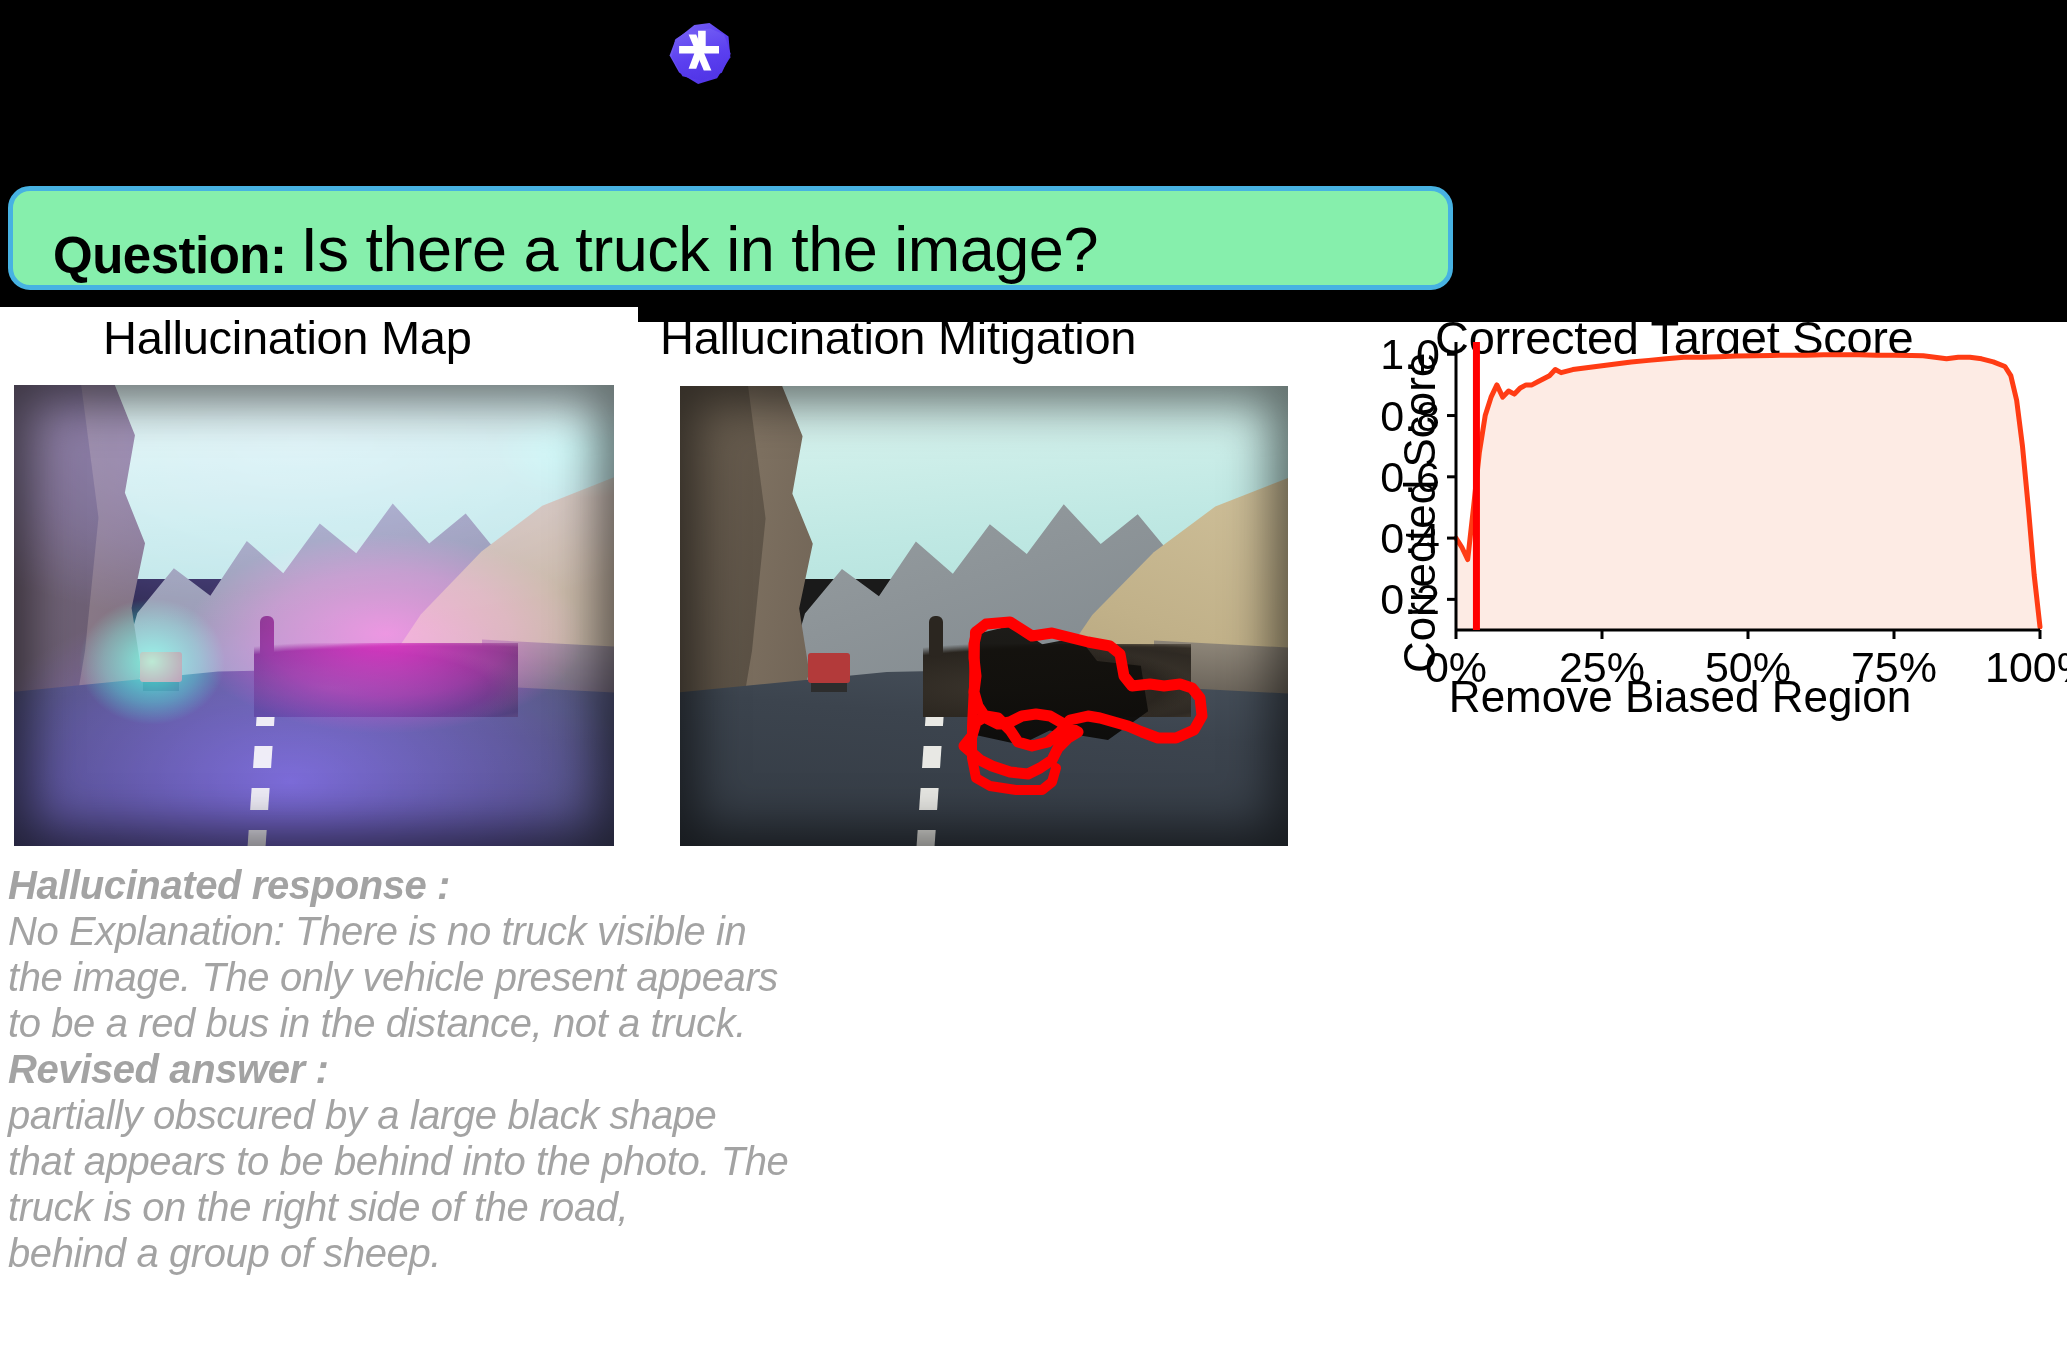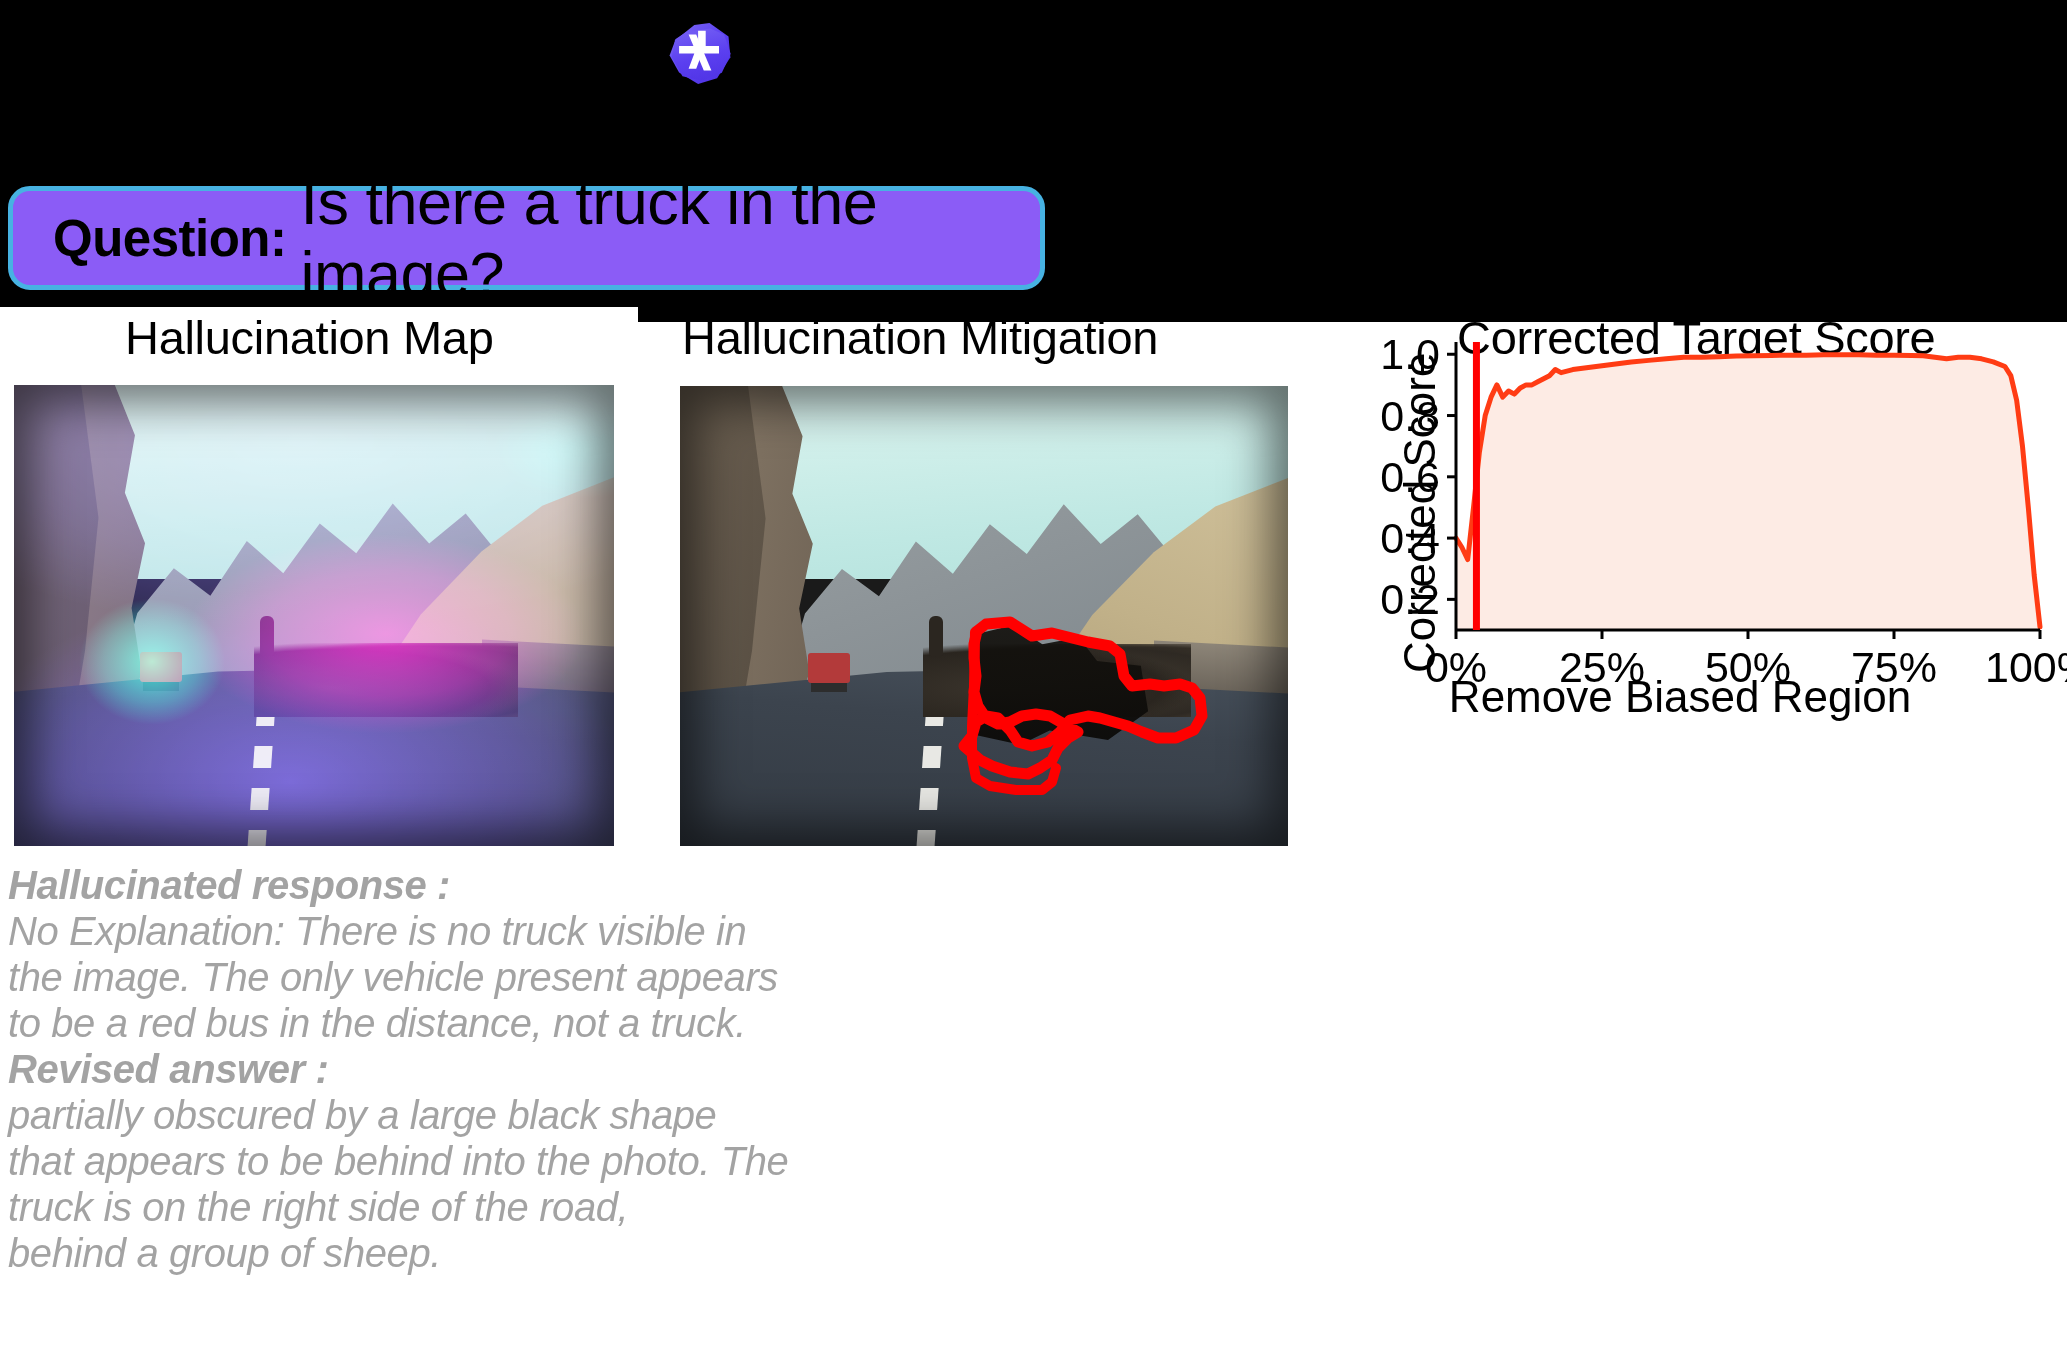--- a/index.html
+++ b/index.html
@@ -7,34 +7,34 @@
        font-family:"Liberation Sans","DejaVu Sans",sans-serif;}
 
   #root{position:absolute;inset:0;background:#000;}
 
   
   #logo-wrap{position:absolute;left:635px;top:6px;width:130px;height:95px;}
   #logo-wrap svg{display:block;width:100%;height:100%;}
 
   
   #question-box{
-    position:absolute;left:8px;top:186px;width:1037px;height:104px;
-    background:#8b5cf6;border:5px solid #47b2e2;border-radius:22px;
-    box-sizing:border-box;display:flex;align-items:center;
+    position:absolute;left:8px;top:186px;width:1445px;height:104px;
+    background:#86efac;border:5px solid #47b2e2;border-radius:22px;
+    box-sizing:border-box;display:flex;align-items:flex-end;
     padding-left:40px;
   }
   #question-box .q-label{font-weight:bold;font-size:51px;color:#000;letter-spacing:-0.5px;}
   #question-box .q-text{font-size:63px;color:#000;margin-left:14px;letter-spacing:-0.5px;}
 
   
   #title-white-block{position:absolute;left:0;top:307px;width:638px;height:22px;background:#fff;}
   #sheet{position:absolute;left:0;top:322px;width:2067px;height:1030px;background:#fff;}
 
   
-  .panel-title{position:absolute;font-size:47px;color:#000;white-space:nowrap;letter-spacing:-0.3px;margin-left:22px;}
+  .panel-title{position:absolute;font-size:47px;color:#000;white-space:nowrap;letter-spacing:-0.3px;}
   #title-map{left:103px;top:310px;}
   #title-mitigation{left:660px;top:310px;}
   #title-score{left:1435px;top:310px;}
 
   
   .photo{position:absolute;overflow:hidden;background:#1a1a1a;}
   #photo-map{left:14px;top:385px;width:600px;height:461px;}
   #photo-mit{left:680px;top:386px;width:608px;height:460px;}
 
   .scene{position:absolute;inset:0;}

